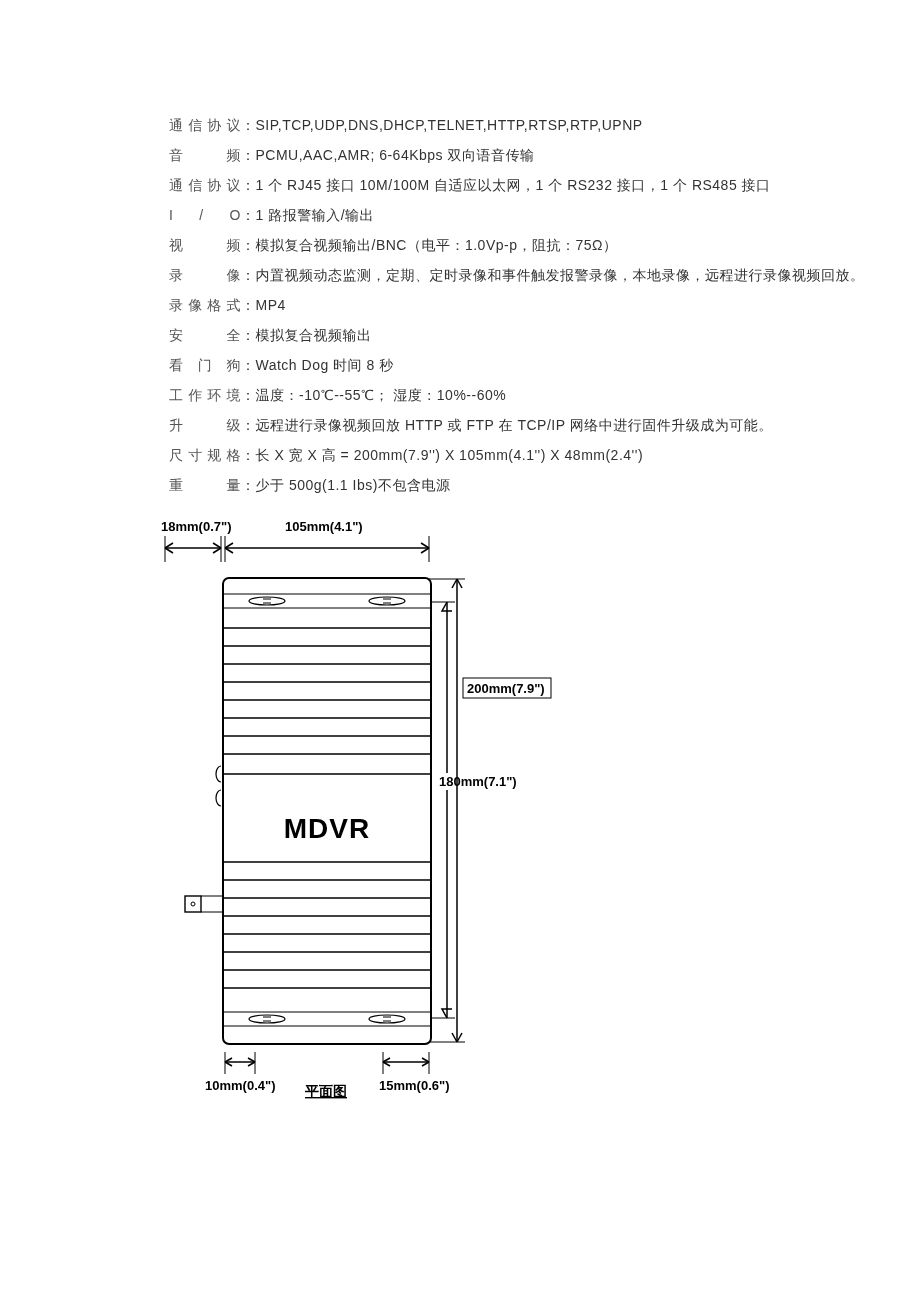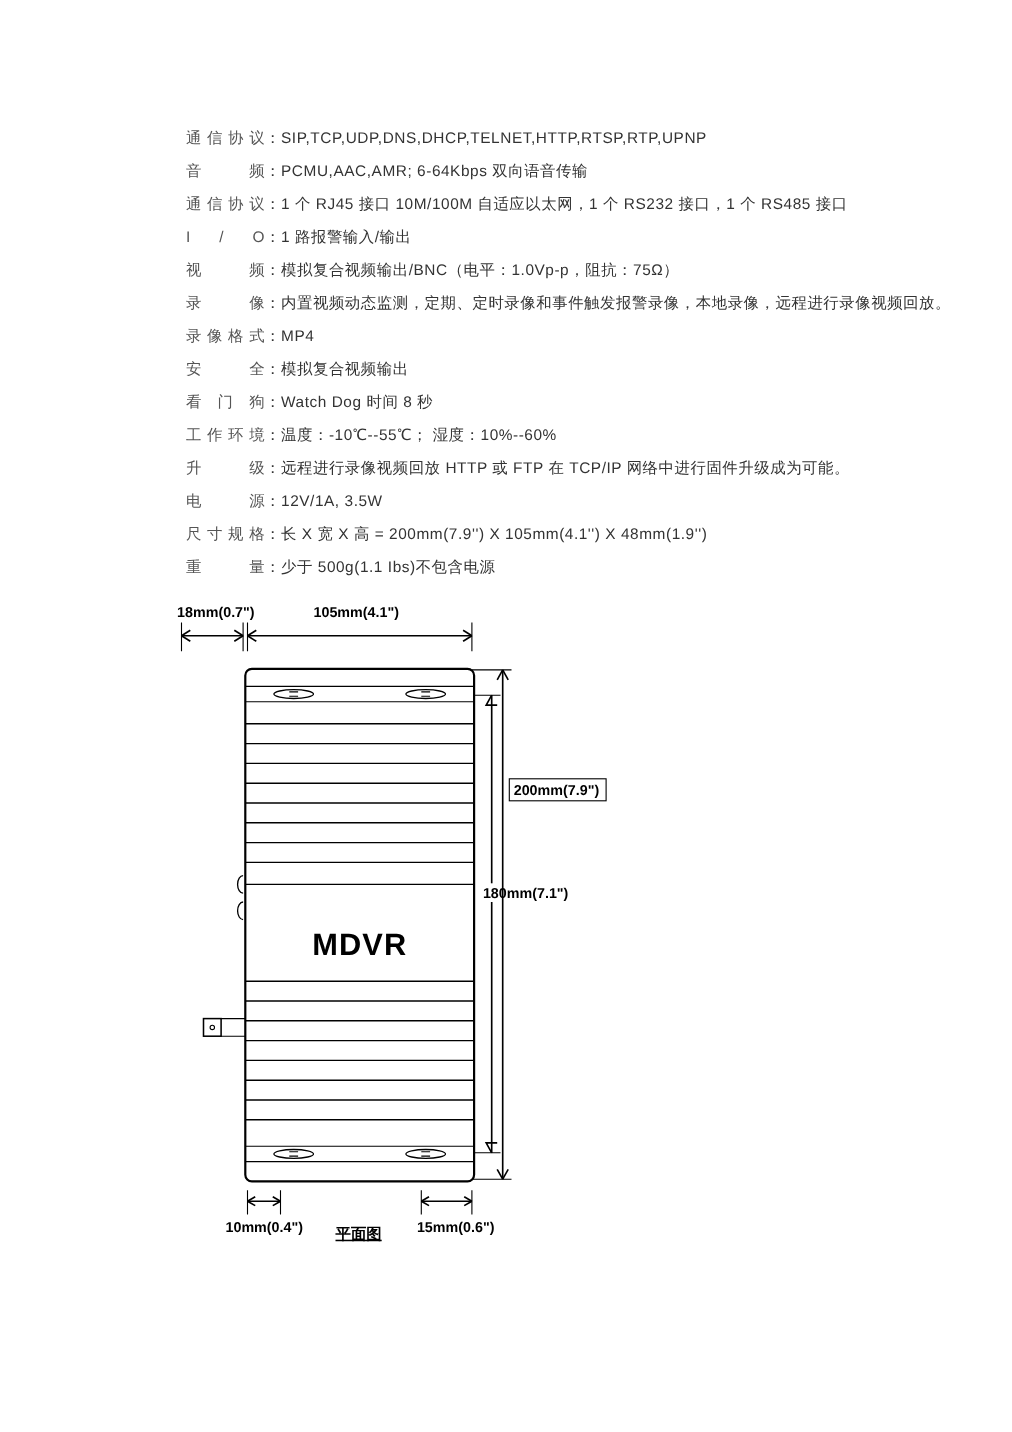--- a/index.html
+++ b/index.html
@@ -95,22 +95,21 @@
       <div class="spec-row"><span class="spec-label">音　　频</span><span class="spec-sep">：</span><span class="spec-value">PCMU,AAC,AMR; 6-64Kbps  双向语音传输</span></div>
       <div class="spec-row"><span class="spec-label">通信协议</span><span class="spec-sep">：</span><span class="spec-value">1 个 RJ45 接口  10M/100M 自适应以太网，1 个 RS232 接口，1 个 RS485 接口</span></div>
       <div class="spec-row"><span class="spec-label">I / O</span><span class="spec-sep">：</span><span class="spec-value">1 路报警输入/输出</span></div>
       <div class="spec-row"><span class="spec-label">视　　频</span><span class="spec-sep">：</span><span class="spec-value">模拟复合视频输出/BNC（电平：1.0Vp-p，阻抗：75Ω）</span></div>
       <div class="spec-row"><span class="spec-label">录　　像</span><span class="spec-sep">：</span><span class="spec-value">内置视频动态监测，定期、定时录像和事件触发报警录像，本地录像，远程进行录像视频回放。</span></div>
       <div class="spec-row"><span class="spec-label">录像格式</span><span class="spec-sep">：</span><span class="spec-value">MP4</span></div>
       <div class="spec-row"><span class="spec-label">安　　全</span><span class="spec-sep">：</span><span class="spec-value">模拟复合视频输出</span></div>
       <div class="spec-row"><span class="spec-label">看 门 狗</span><span class="spec-sep">：</span><span class="spec-value">Watch Dog 时间 8 秒</span></div>
       <div class="spec-row"><span class="spec-label">工作环境</span><span class="spec-sep">：</span><span class="spec-value">温度：-10℃--55℃； 湿度：10%--60%</span></div>
       <div class="spec-row"><span class="spec-label">升　　级</span><span class="spec-sep">：</span><span class="spec-value">远程进行录像视频回放 HTTP 或 FTP 在 TCP/IP 网络中进行固件升级成为可能。</span></div>
-      <div class="spec-row"><span class="spec-label">电　　源</span><span class="spec-sep">：</span><span class="spec-value">12V/1A, 3.5W</span></div>
-      <div class="spec-row"><span class="spec-label">尺寸规格</span><span class="spec-sep">：</span><span class="spec-value">长 X 宽 X 高  =  200mm(7.9'') X 105mm(4.1'') X 48mm(1.9'')</span></div>
+      <div class="spec-row"><span class="spec-label">尺寸规格</span><span class="spec-sep">：</span><span class="spec-value">长 X 宽 X 高  =  200mm(7.9'') X 105mm(4.1'') X 48mm(2.4'')</span></div>
       <div class="spec-row"><span class="spec-label">重　　量</span><span class="spec-sep">：</span><span class="spec-value">少于 500g(1.1 Ibs)不包含电源</span></div>
     </div>
 
   <div class="diagram">
     <svg viewBox="0 0 460 600" width="460" height="600">
 
       <text class="dim-label" x="6" y="13">18mm(0.7")</text>
       <line class="thin-line" x1="10" y1="18" x2="10" y2="44"></line>
       <line class="thin-line" x1="66" y1="18" x2="66" y2="44"></line>
       <line class="dim-line" x1="10" y1="30" x2="66" y2="30"></line>

